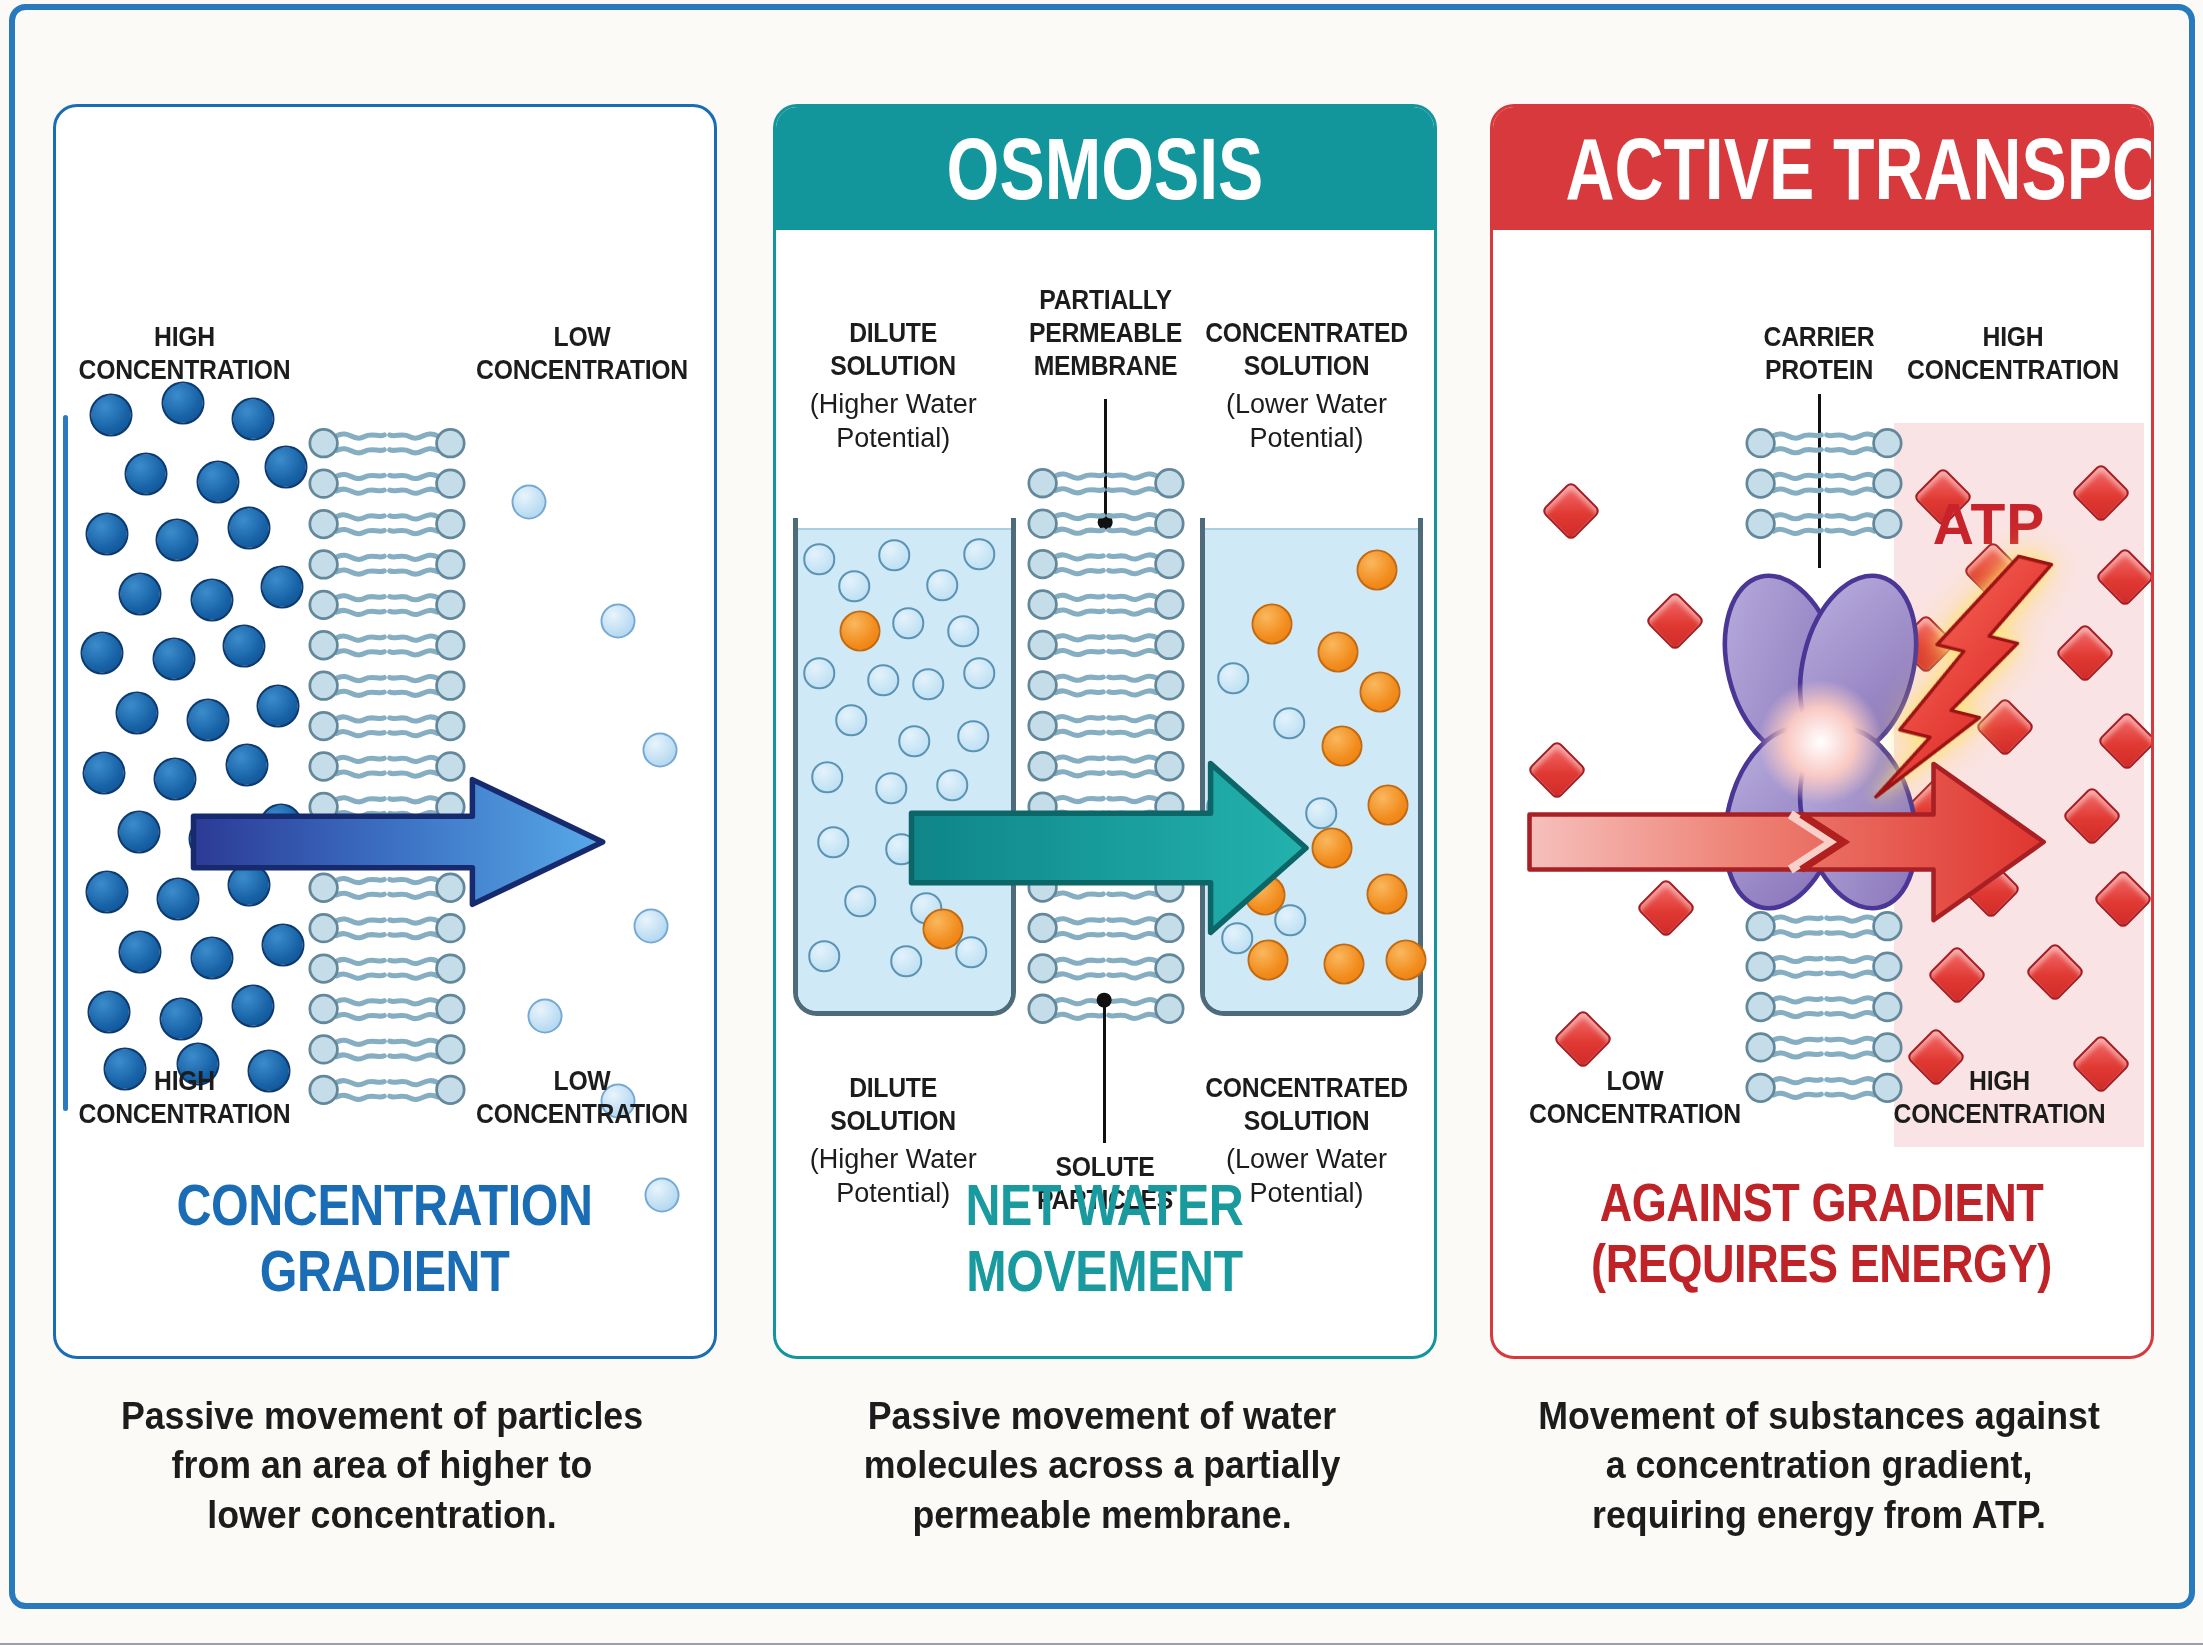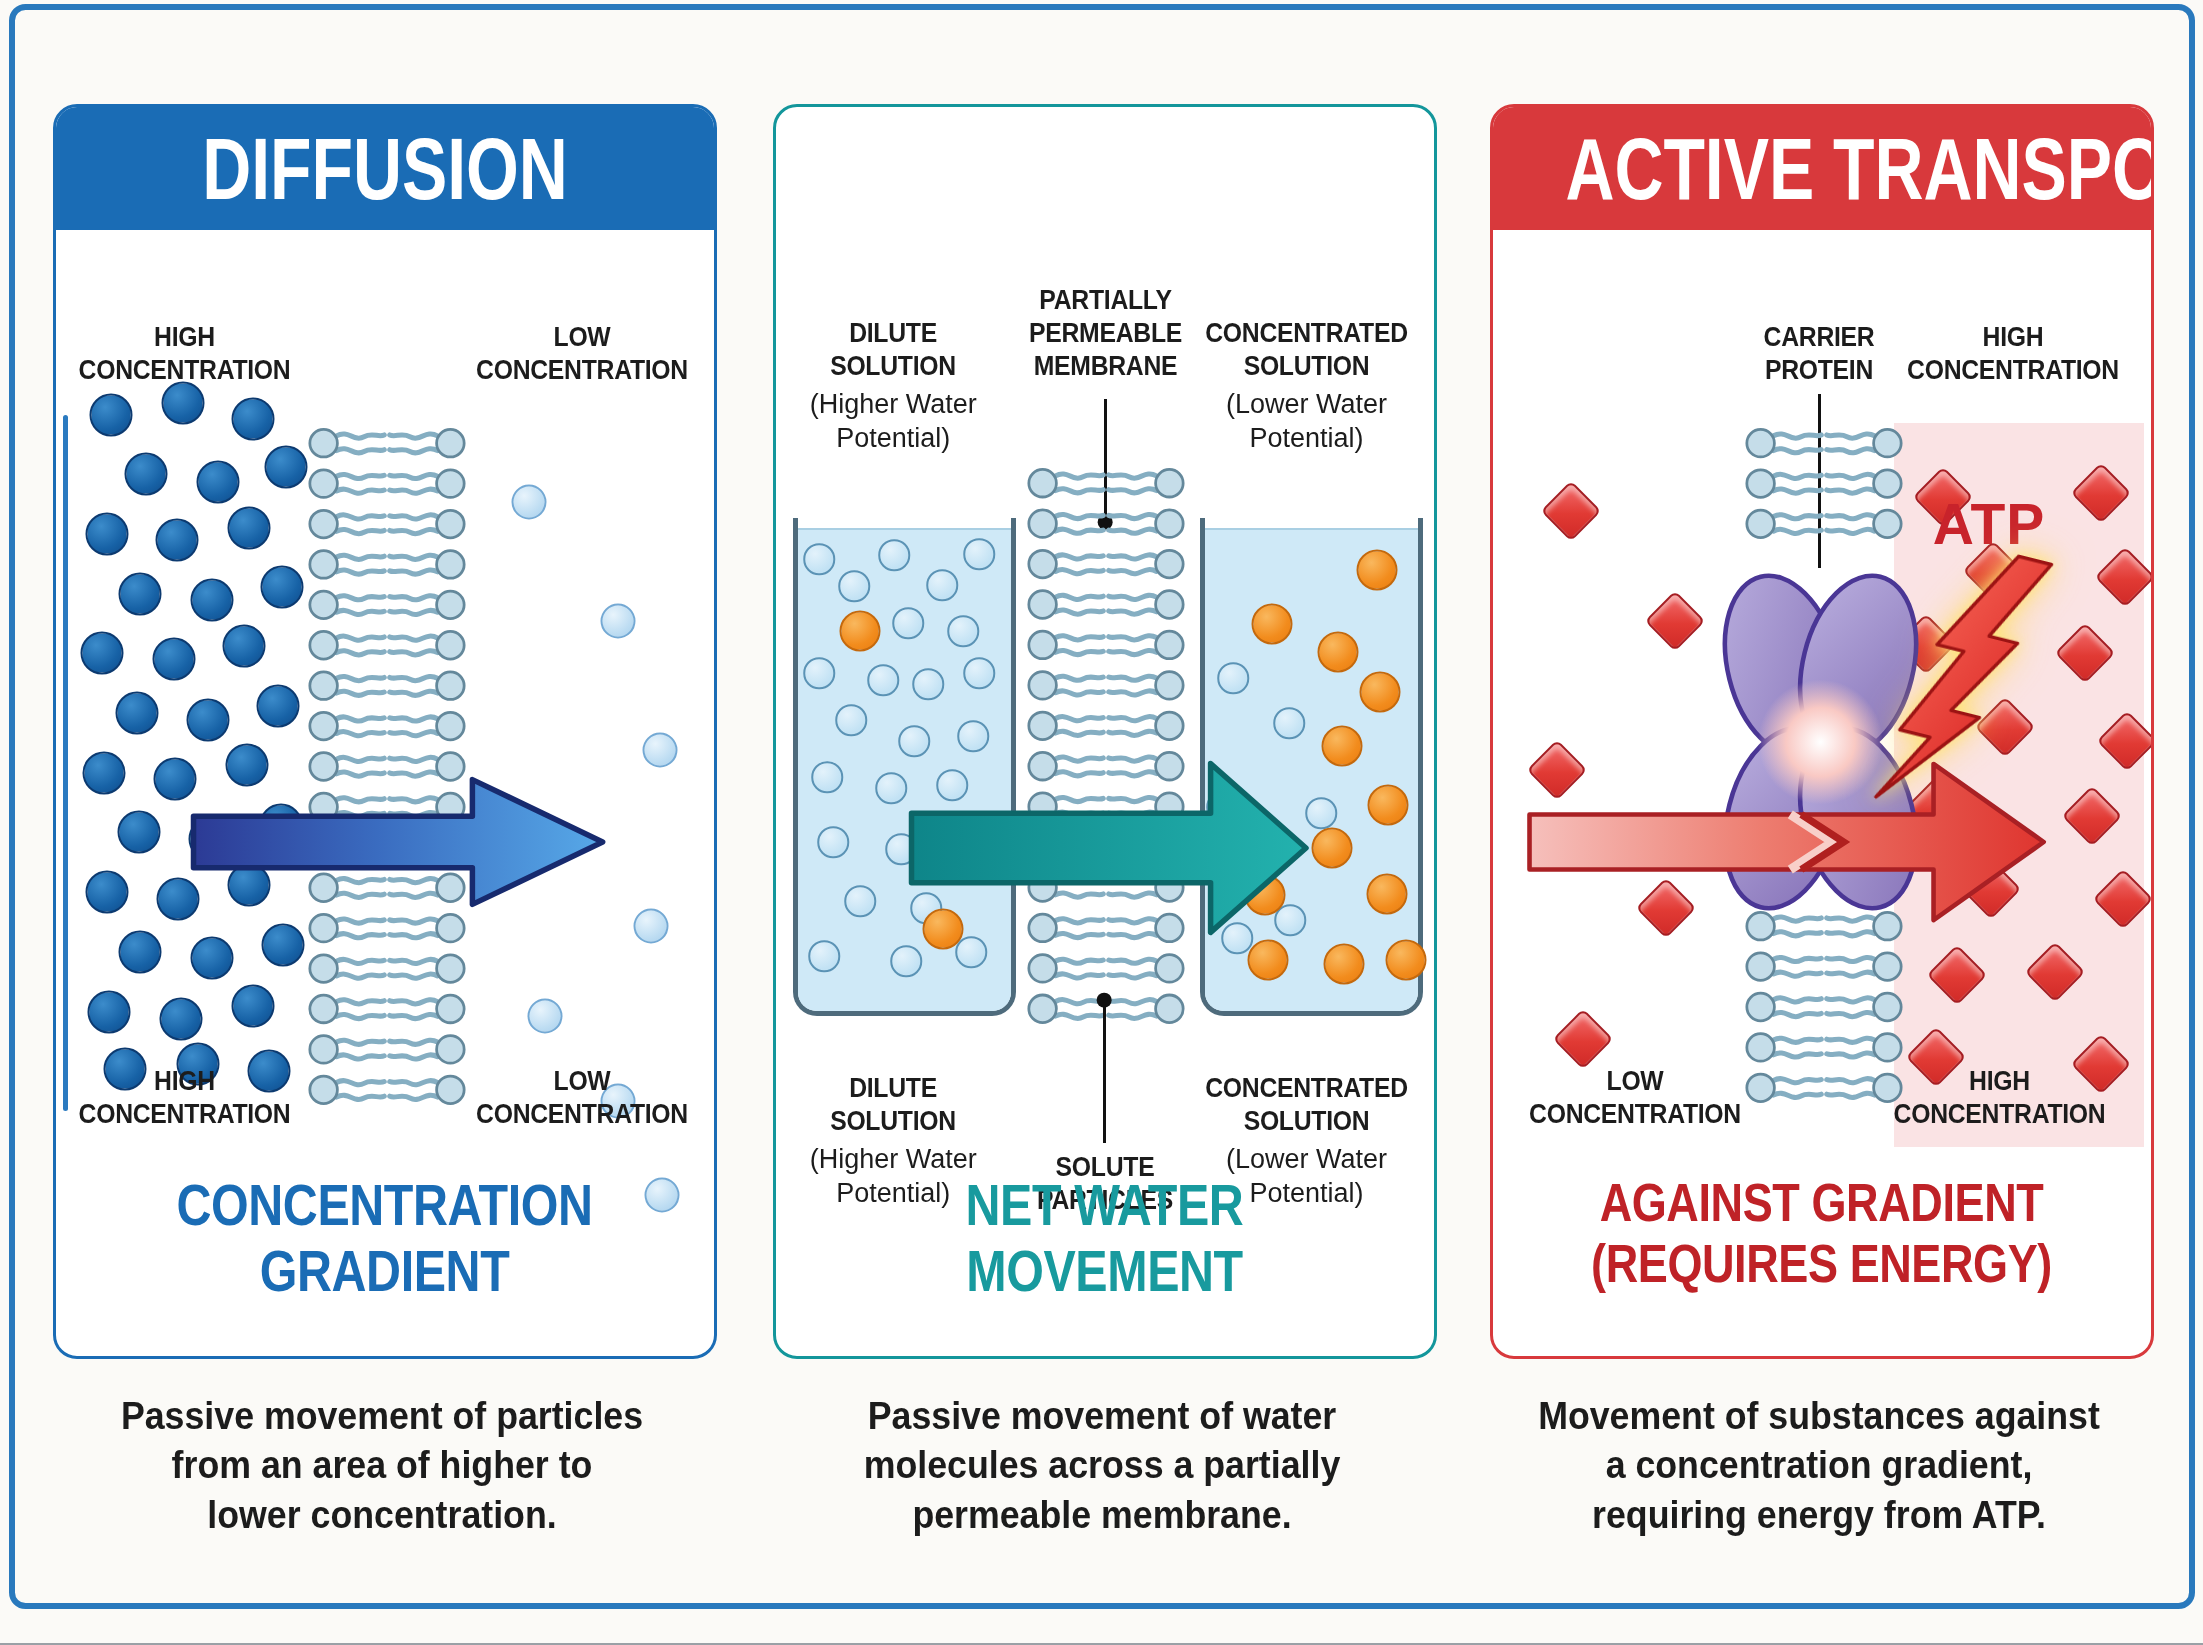--- a/index.html
+++ b/index.html
@@ -108,23 +108,20 @@
       <stop offset="0" stop-color="#f96a5a"></stop>
         <stop offset="1" stop-color="#d61d1d"></stop>
     </linearGradient>
   </defs>
 </svg>
 
 <div class="poster">
   <div class="outer-frame"></div>
 
   <section class="panel p-blue" style="left:53px">
-    <header class="panel-header">
-      <span class="panel-title">DIFFUSION</span>
-    </header>
     <div class="lbl" style="left:9.2px;top:213px;width:239px">HIGH
 CONCENTRATION</div>
     <div class="lbl" style="left:404px;top:213px;width:244px">LOW
 CONCENTRATION</div>
     <div class="vline" style="left:7.3px;top:308px;height:696px"></div>
     <svg class="membrane" style="left:252px;top:316px;width:158px;height:687px" viewBox="0 0 172 748" preserveAspectRatio="none">
         <g transform="translate(0 0)">
           <path class="mt" d="M31,14 C44,7 50,21 61,15 C70,10 77,16 83,13"></path>
 <path class="mt" d="M31,30 C44,23 50,37 61,31 C70,26 77,32 83,29"></path>
 <circle class="mh" cx="17" cy="22" r="15"></circle>
@@ -351,20 +348,23 @@
     <div class="lbl" style="left:404px;top:957px;width:244px">LOW
 CONCENTRATION</div>
     <div class="headline h-blue" style="left:18.4px;top:1065px;width:621px">CONCENTRATION
 GRADIENT</div>
   </section>
   <p class="desc" style="left:53px">Passive movement of particles
 from an area of higher to
 lower concentration.</p>
 
   <section class="panel p-teal" style="left:773px">
+    <header class="panel-header">
+      <span class="panel-title">OSMOSIS</span>
+    </header>
     <div class="lbl" style="left:7.3px;top:209px;width:220px">DILUTE
 SOLUTION</div>
     <div class="sub" style="left:7.3px;top:281px;width:220px">(Higher Water
 Potential)</div>
     <div class="lbl" style="left:224px;top:176px;width:211px">PARTIALLY
 PERMEABLE
 MEMBRANE</div>
     <div class="sub" style="left:415px;top:281px;width:231px">(Lower Water
 Potential)</div>
     <div class="lbl" style="left:415px;top:209px;width:231px">CONCENTRATED

